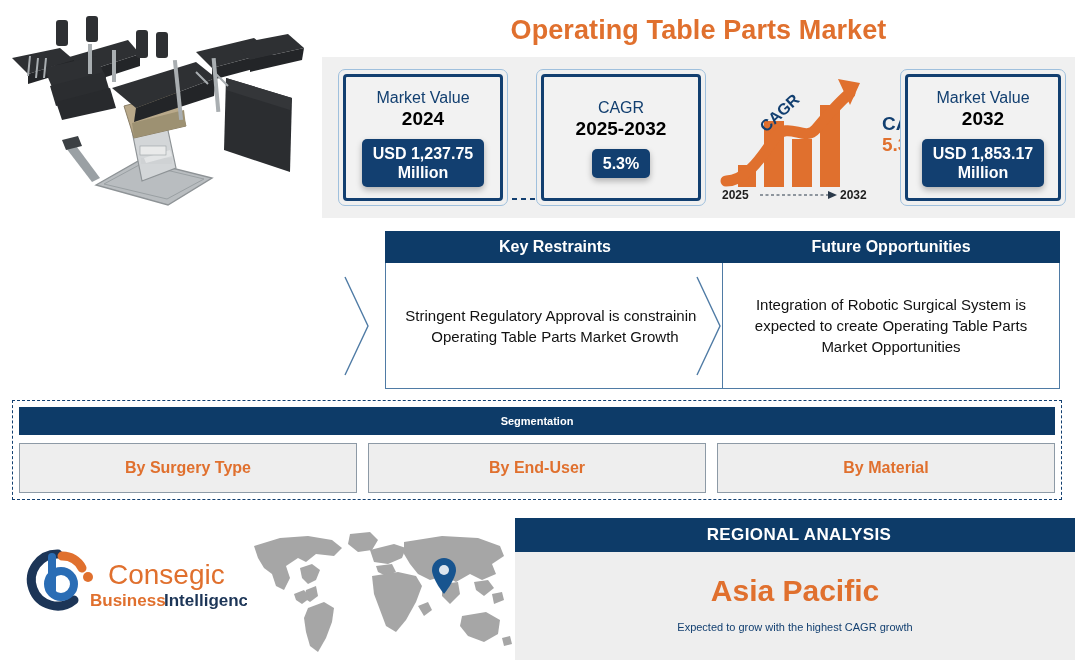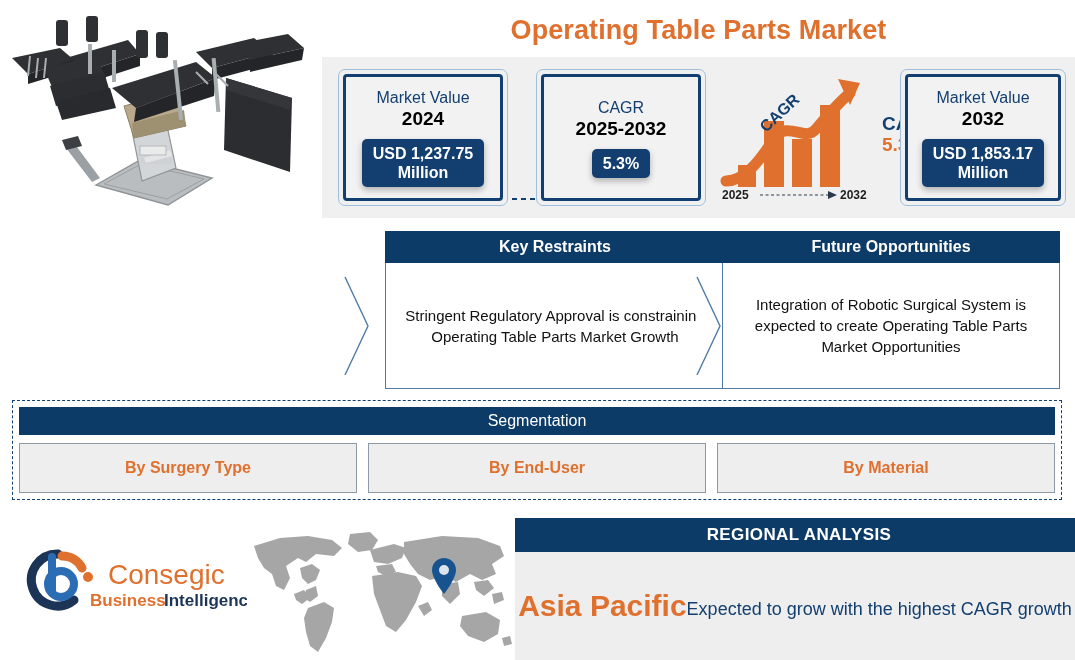--- a/index.html
+++ b/index.html
@@ -80,42 +80,42 @@
   .cv2{left:696px;}
 
   
   .segwrap{
     position:absolute;left:12px;top:400px;width:1050px;height:100px;
     box-sizing:border-box;border:1px dashed #123f70;padding:6px;
   }
   .seghead{
     height:28px;background:#0d3b68;color:#ffffff;
     display:flex;align-items:center;justify-content:center;
-    font-size:16px;font-weight:normal;
+    font-size:11px;font-weight:bold;
   }
   .segrow{display:flex;gap:11px;margin-top:8px;}
   .segtile{
     flex:1;height:50px;box-sizing:border-box;
     background:#eeeeee;border:1px solid #8d9aa6;
     display:flex;align-items:center;justify-content:center;
     color:#e0702e;font-size:16px;font-weight:bold;
   }
 
   
   .logo{position:absolute;left:12px;top:544px;width:235px;height:72px;}
   .worldmap{position:absolute;left:246px;top:528px;width:270px;height:128px;}
   .regional{position:absolute;left:515px;top:518px;width:560px;height:142px;background:#eeeeee;}
   .reghead{
     height:34px;background:#0d3b68;color:#ffffff;
     display:flex;align-items:center;justify-content:center;
     font-size:17px;font-weight:bold;letter-spacing:.4px;padding-left:8px;
   }
-  .regbody{height:108px;display:flex;flex-direction:row;align-items:center;justify-content:center;}
+  .regbody{height:108px;display:flex;flex-direction:column;align-items:center;justify-content:center;}
   .regname{color:#e0702e;font-size:30px;font-weight:bold;line-height:36px;}
-  .regsub{color:#123f70;font-size:18px;line-height:24px;margin-top:6px;}
+  .regsub{color:#123f70;font-size:11px;line-height:24px;margin-top:6px;}
 </style>
 </head>
 <body>
 
 <div class="page">
 
   <div class="product">
     <svg class="prod-svg" viewBox="0 0 320 225">
       <rect x="0" y="0" width="320" height="225" fill="#ffffff"></rect>
 

